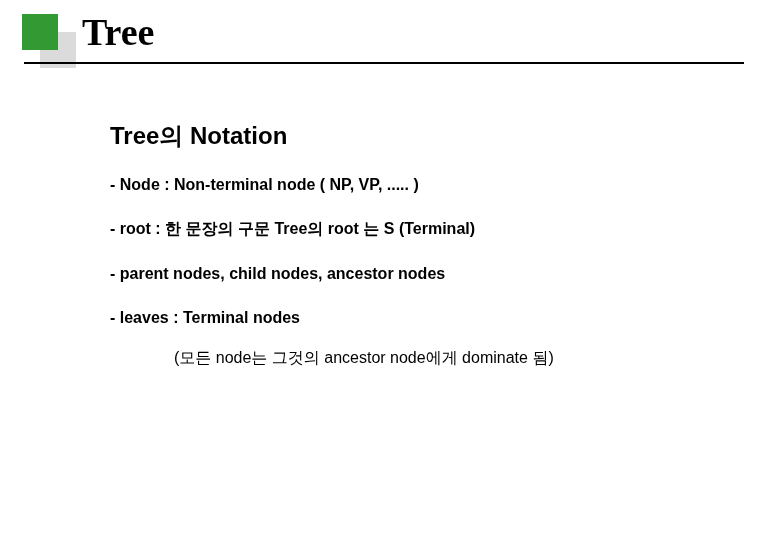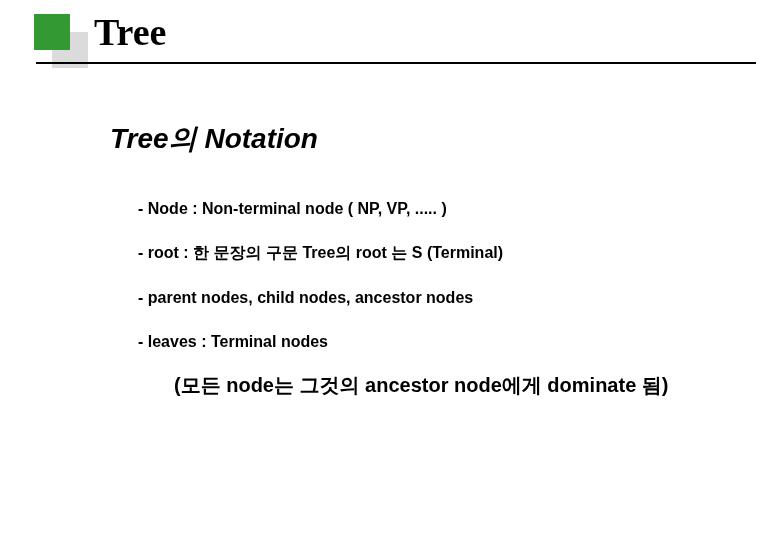--- a/index.html
+++ b/index.html
@@ -9,21 +9,20 @@
     height: 540px;
     background: #ffffff;
     font-family: Arial, "Malgun Gothic", "Apple SD Gothic Neo", sans-serif;
     color: #000000;
   }
   .slide {
     position: relative;
     width: 780px;
     height: 540px;
     box-sizing: border-box;
-    padding-left: 12px;
   }
   .title-row {
     position: relative;
     padding-top: 18px;
     padding-left: 22px;
     height: 58px;
   }
   .bullet-square {
     position: absolute;
     left: 22px;
@@ -57,35 +56,33 @@
     height: 2px;
     background: #000000;
   }
   .content {
     position: absolute;
     left: 110px;
     top: 120px;
     width: 600px;
   }
   .subtitle {
-    font-size: 28px;
+    font-size: 24px;
     font-weight: bold;
-    margin-bottom: 40px;
-    font-style: italic;
+    margin-bottom: 22px;
   }
   .item {
     font-size: 16px;
     font-weight: bold;
-    margin-left: 28px;
     margin-bottom: 22px;
     line-height: 1.4;
   }
   .subitem {
-    font-size: 20px;
-    font-weight: bold;
+    font-size: 16px;
+    font-weight: normal;
     margin-left: 64px;
     margin-top: -4px;
   }
 </style>
 </head>
 <body>
 
 <div class="slide">
 
   <div class="title-row">

